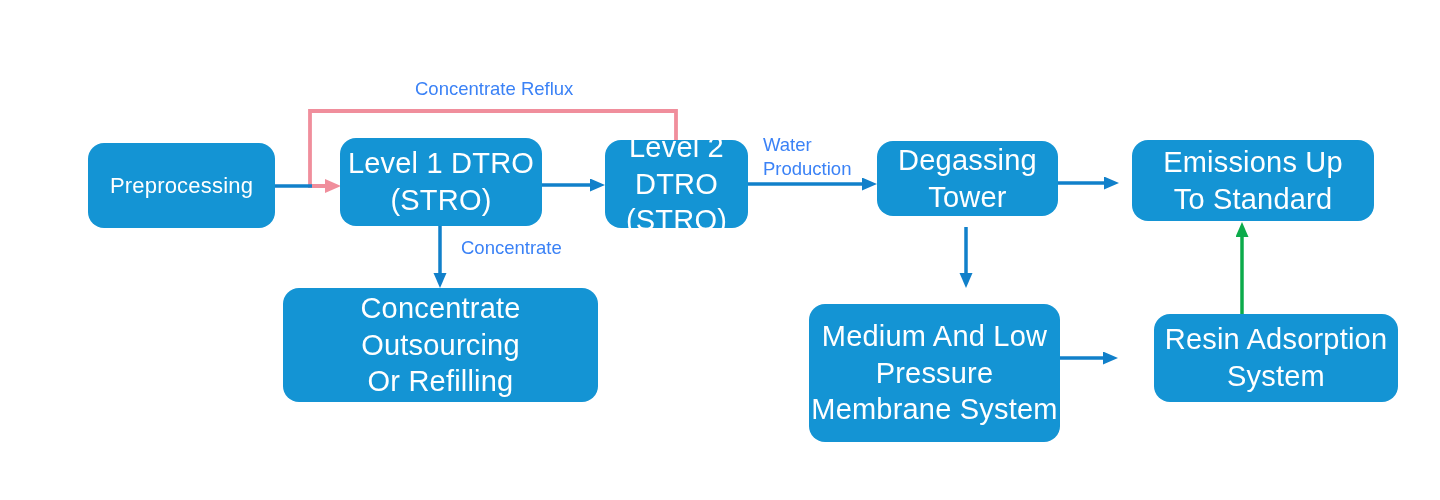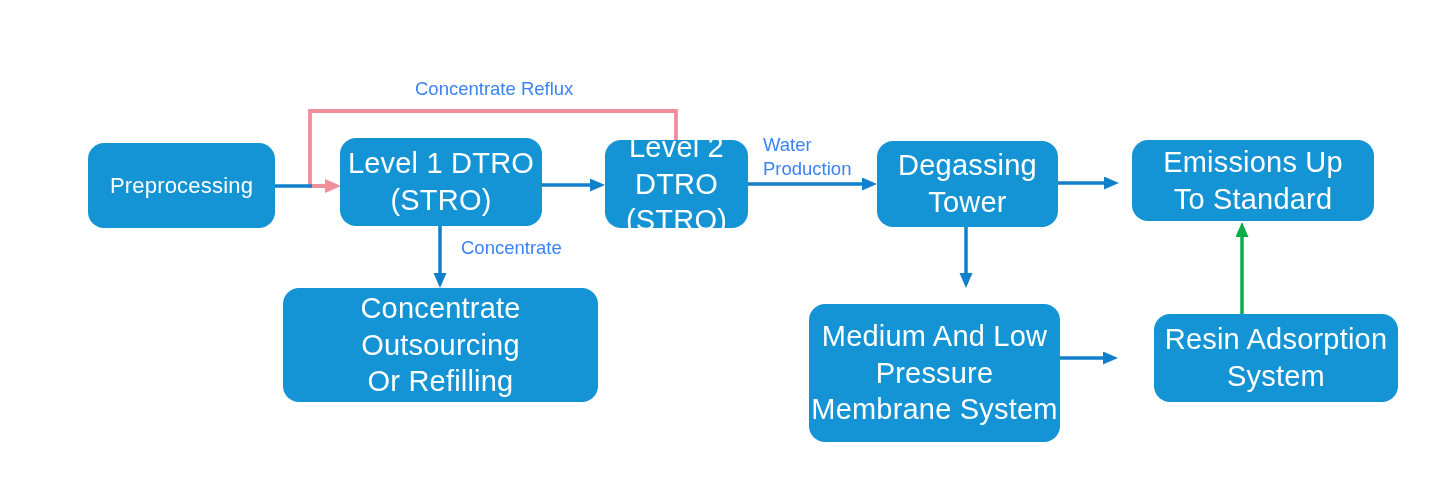--- a/index.html
+++ b/index.html
@@ -66,21 +66,21 @@
 
   <div class="node" style="left:88px;  top:143px; width:187px; height:85px; font-size:22px;text-align:right;">Preprocessing</div>
 
   <div class="node" style="left:340px; top:138px; width:202px; height:88px;">Level 1 DTRO
 (STRO)</div>
 
   <div class="node" style="left:605px; top:140px; width:143px; height:88px;">Level 2
 DTRO
 (STRO)</div>
 
-  <div class="node" style="left:877px; top:141px; width:181px; height:86px;">Degassing
+  <div class="node" style="left:877px; top:141px; width:181px; height:75px;">Degassing
 Tower</div>
 
   <div class="node" style="left:1119px; top:140px; width:242px; height:81px;margin-left:13px;">Emissions Up
 To Standard</div>
 
   <div class="node" style="left:283px; top:288px; width:315px; height:114px;">Concentrate Outsourcing
 Or Refilling</div>
 
   <div class="node" style="left:809px; top:304px; width:251px; height:138px;">Medium And Low
 Pressure

